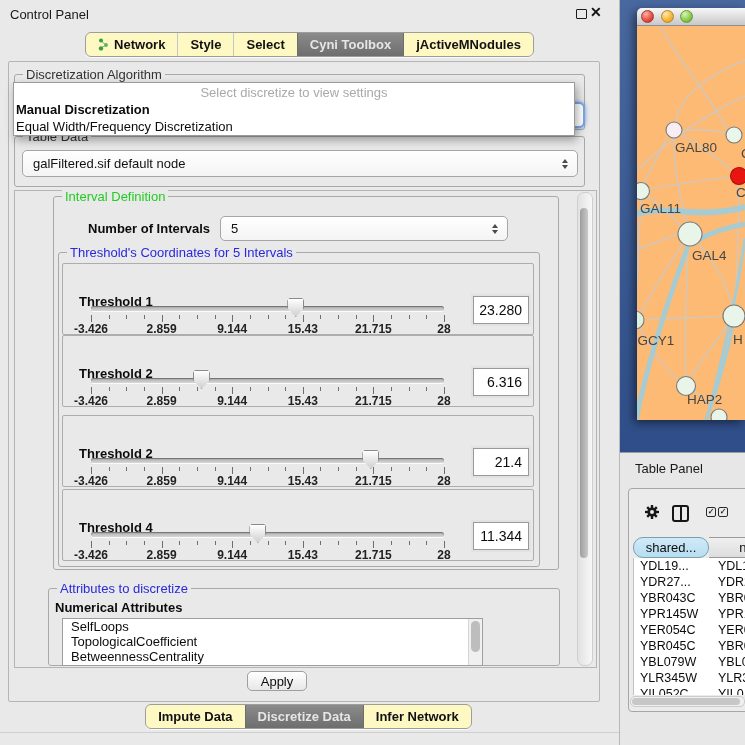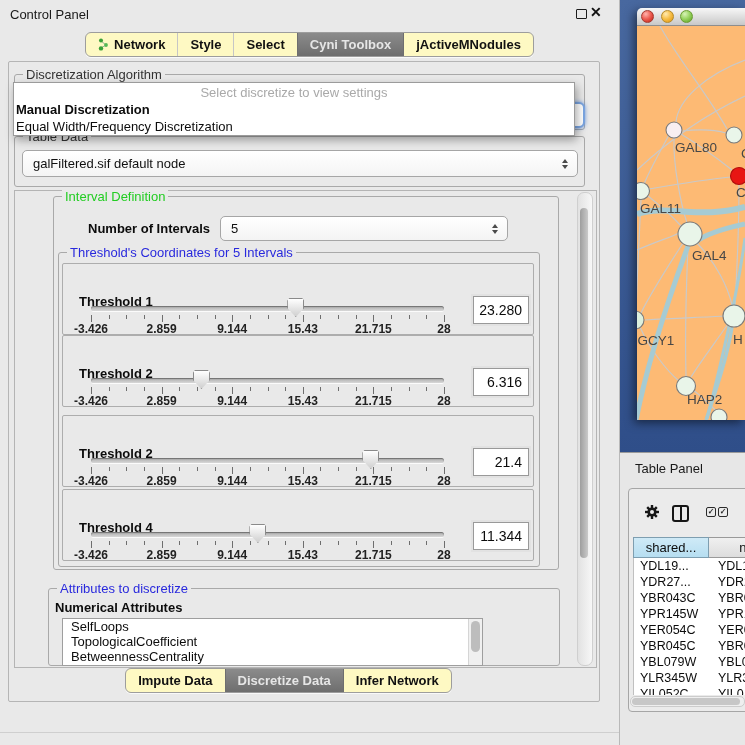--- a/index.html
+++ b/index.html
@@ -8,21 +8,21 @@
   .abs{position:absolute;}
 
   
   .left-panel{position:absolute;left:0;top:0;width:619px;height:745px;background:#e9e9e9;border-right:1px solid #b9b9b9;}
   .titlebar-title{position:absolute;left:10px;top:7px;font-size:13px;color:#1a1a1a;}
   .float-ico{position:absolute;left:576px;top:9px;width:9px;height:8px;border:1.6px solid #1c1c1c;border-radius:1px;}
   .close-ico{position:absolute;left:590px;top:4px;font-size:14px;font-weight:900;color:#111;}
 
   .tabrow{position:absolute;left:0;width:619px;display:flex;justify-content:center;}
   .tabrow.top{top:32px;}
-  .tabrow.bottom{top:668px;}
+  .tabrow.bottom{top:704px;padding-left:20px;}
   .tabrow.bottom .seg{position:relative;left:-21px;}
   .seg{display:flex;border:1px solid #9d9d9d;border-radius:6px;background:#fef9c3;overflow:hidden;height:23px;box-shadow:0 1px 0 rgba(255,255,255,.7);}
   .seg-item{padding:0 12px;line-height:23px;font-size:13px;font-weight:700;color:#111;border-left:1px solid #c6c6c6;display:flex;align-items:center;gap:5px;cursor:default;}
   .seg-item:first-child{border-left:none;}
   .seg-item.selected{background:linear-gradient(#8b8b8b,#6e6e6e);color:#e6e6e6;border-left-color:#6e6e6e;}
   .seg-item.selected + .seg-item{border-left-color:#6e6e6e;}
 
   .content-bg{position:absolute;left:8px;top:61px;width:590px;height:639px;background:#e9e9e9;border:1px solid #b5b5b5;border-radius:2px;}
 
   .group{position:absolute;border:1px solid #a9a9a9;border-radius:3px;}
@@ -81,21 +81,21 @@
   .tp-title{position:absolute;left:635px;top:461px;font-size:13px;color:#1a1a1a;}
   .tp-body{position:absolute;left:628px;top:488px;width:122px;height:222px;background:#ebebeb;border:1px solid #a6a6a6;border-radius:4px;}
   .gear-ico{position:absolute;left:644px;top:504px;width:16px;height:16px;}
   .col-ico{position:absolute;left:672px;top:505px;width:13px;height:13px;border:2px solid #161616;border-radius:3px;}
   .col-ico i{position:absolute;left:5.5px;top:0;width:2px;height:13px;background:#161616;}
   .cb-pair{position:absolute;left:706px;top:507px;display:flex;gap:2px;}
   .cb{width:8px;height:8px;border:1.4px solid #2a2a2a;border-radius:2px;font-size:8px;line-height:8px;text-align:center;color:#2a2a2a;font-weight:700;}
 
   .thead{position:absolute;left:633px;top:537px;height:21px;display:flex;}
   .th{box-sizing:border-box;height:21px;line-height:20px;font-size:13px;text-align:center;color:#0c0c0c;border:1px solid #9a9a9a;background:linear-gradient(#f0f0f0,#dddddd);}
-  .th.c1{width:76px;background:linear-gradient(#cfeaf7,#b6def1);border-color:#7e9eb0;}
+  .th.c1{width:76px;background:linear-gradient(#cfeaf7,#b6def1);border-color:#7e9eb0;border-radius:10px;}
   .th.c2{width:76px;border-left:none;}
   .tbody{position:absolute;left:633px;top:558px;width:117px;height:137px;background:#fff;border-left:1px solid #c0c0c0;overflow:hidden;}
   .trow{height:16px;line-height:16px;font-size:12.5px;color:#0c0c0c;display:flex;white-space:nowrap;}
   .trow .c1{width:70px;padding-left:6px;overflow:hidden;}
   .trow .c2{padding-left:8px;}
   .hsb{position:absolute;left:630px;top:696px;width:113px;height:9px;background:#efefef;border:1px solid #cccccc;border-radius:5px;}
   .hsb-thumb{position:absolute;left:1px;top:1px;width:108px;height:7px;background:#c7c7c7;border-radius:4px;}
 
   svg text{font-family:"Liberation Sans",sans-serif;}
 </style>

